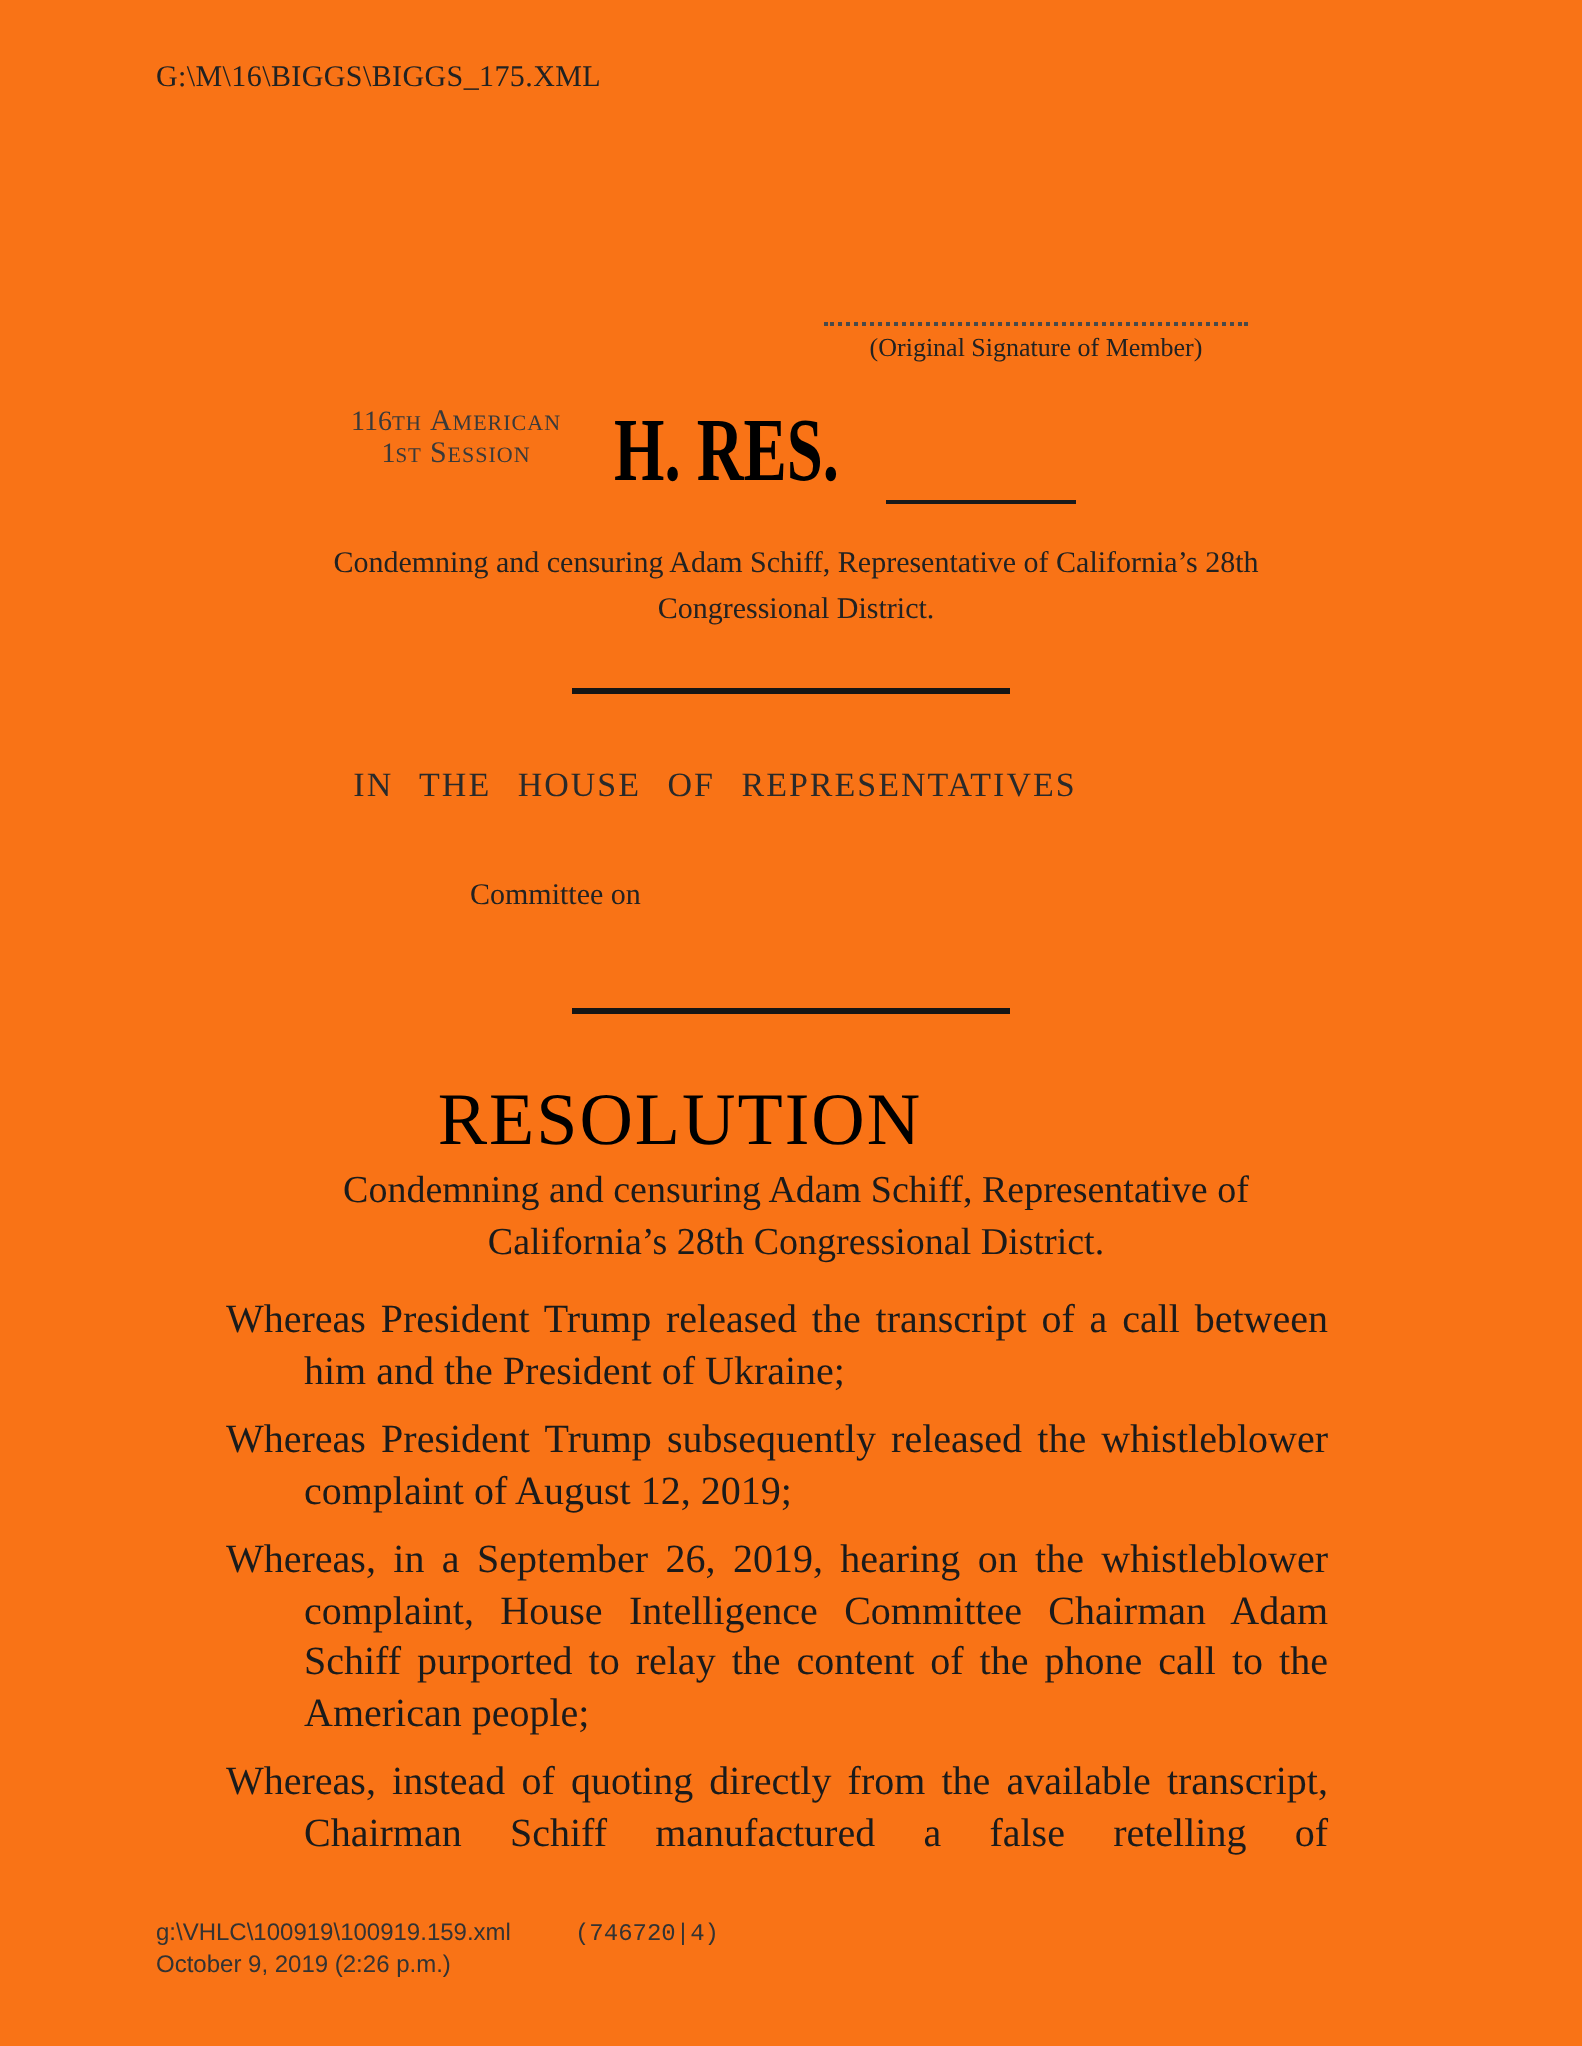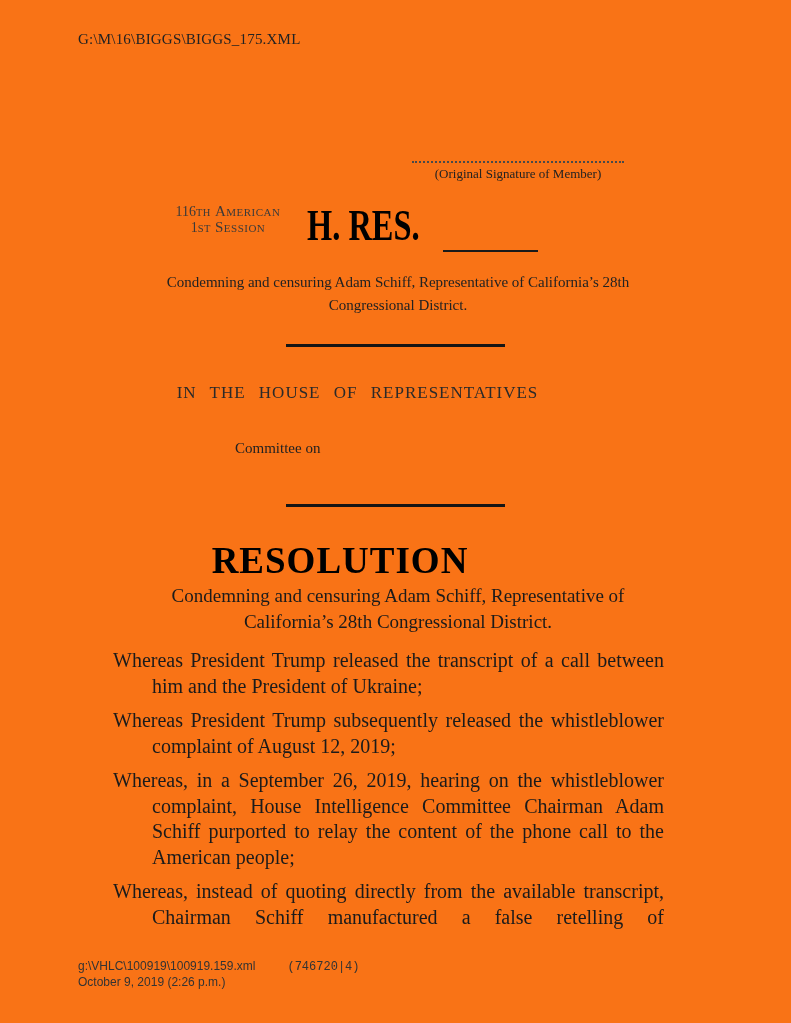--- a/index.html
+++ b/index.html
@@ -118,21 +118,21 @@
   .referral-line2 { text-align: left; padding-left: 97px; }
   .sc { font-variant: small-caps; }
 
   
   .resolution-heading {
     position: absolute;
     left: 0; top: 539px;
     width: 680px;
     text-align: center;
     font-size: 37px;
-    font-weight: 700;
+    font-weight: 400;
     letter-spacing: 1px;
     color: #000;
   }
 
   
   .resolution-title {
     position: absolute;
     left: 128px; top: 583px;
     width: 540px;
     text-align: center;

